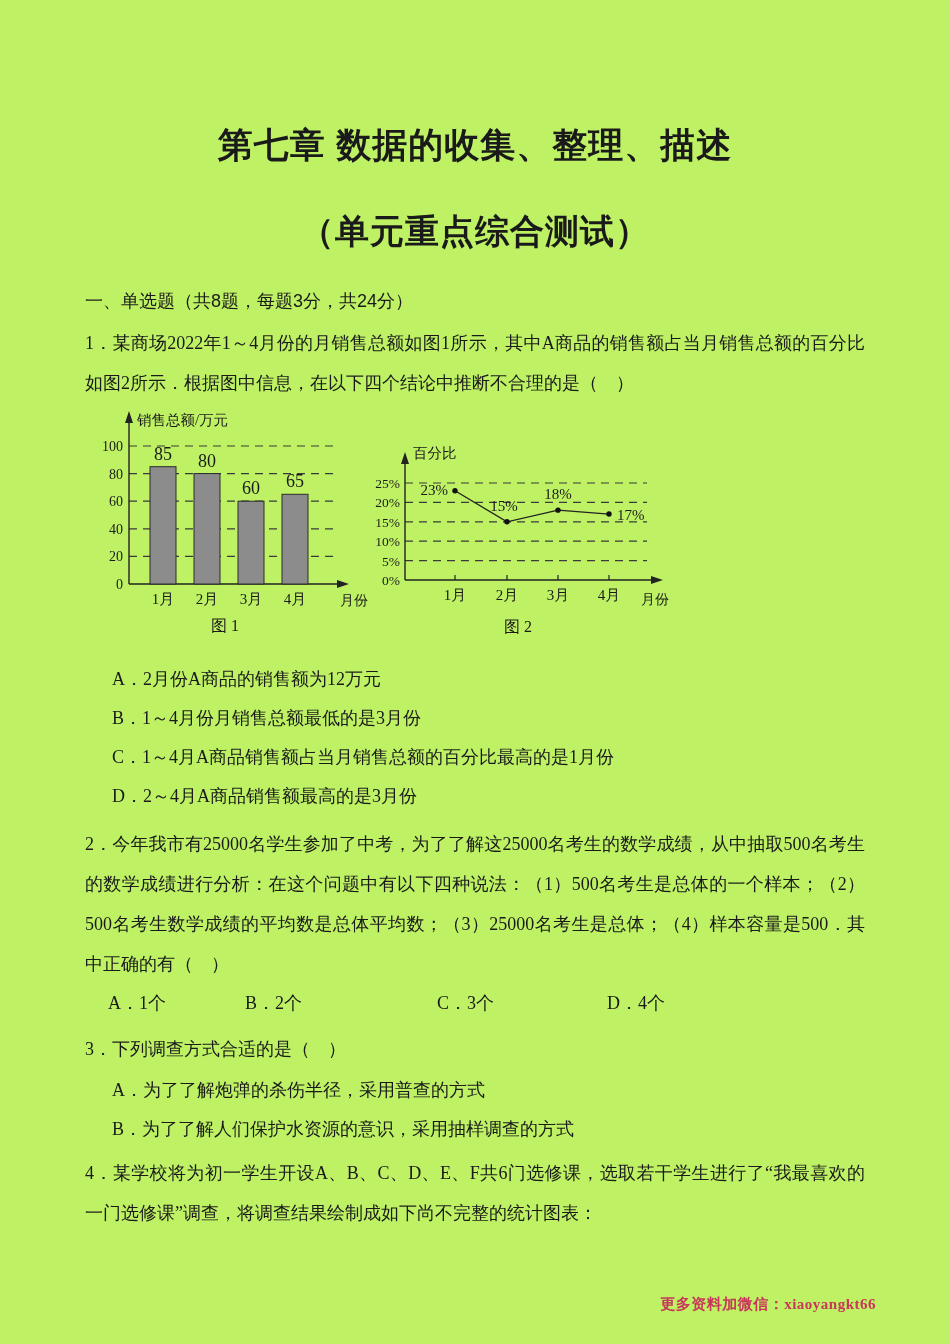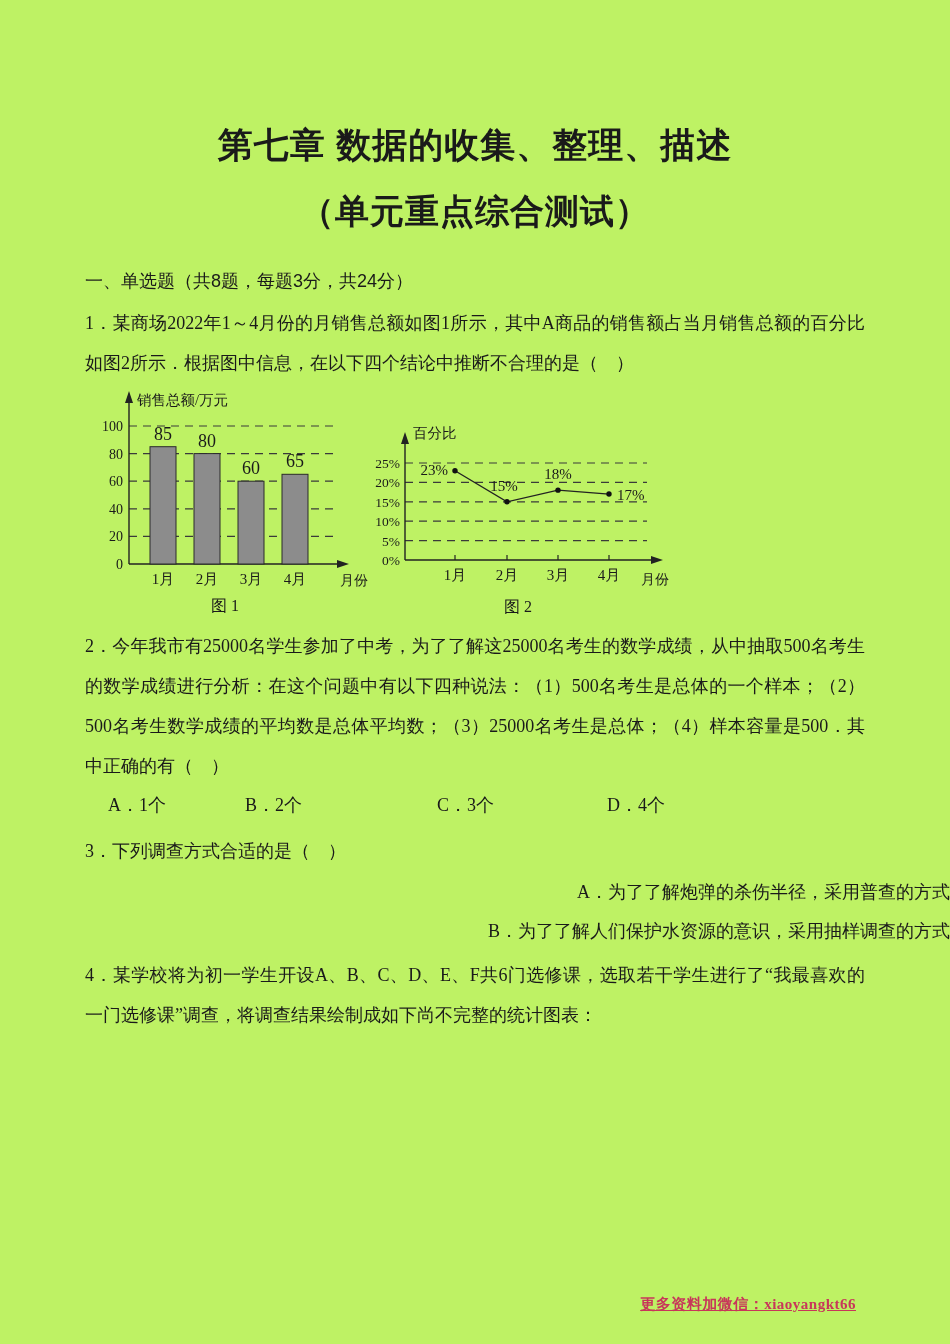--- a/index.html
+++ b/index.html
@@ -14,21 +14,21 @@
     overflow:hidden;
   }
   .doc-title {
     text-align:center;
     font-family:"Liberation Sans", sans-serif;
     font-weight:700;
     font-size:35px;
     letter-spacing:1px;
   }
   .doc-subtitle {
-    margin-top:20px;
+    margin-top:40px;
     text-align:center;
     font-family:"Liberation Sans", sans-serif;
     font-weight:700;
     font-size:34px;
     letter-spacing:1px;
   }
   .section-heading {
     margin:34px 85px 0 85px;
     font-family:"Liberation Sans", sans-serif;
     font-weight:400;
@@ -41,42 +41,41 @@
     text-align:justify;
   }
   .charts-row {
     display:flex;
     align-items:flex-end;
     margin:6px 0 0 97px;
     gap:6px;
   }
   .chart svg { display:block; }
   .options { margin:22px 0 0 112px; }
-  .options.tight { margin-top:2px;text-align:right; }
+  .options.tight { margin-top:2px; }
   .option {
     font-size:18px;
     line-height:39px;
   }
   .options-row {
     display:flex;
     margin:0 0 0 108px;
     font-size:18px;
     line-height:39px;
   }
   .options-row .opt-a { width:137px; }
   .options-row .opt-b { width:160px; }
   .options-row .opt-c { width:170px;margin-left:32px; }
   .watermark {
     position:absolute;
-    right:94px;
+    right:74px;
     bottom:30px;
     font-size:15px;
     letter-spacing:0.5px;
     font-weight:700;
-    text-decoration:underline;
   }
 </style>
 </head>
 <body>
 
 <div class="page">
 
   <div class="doc-title">第七章 数据的收集、整理、描述</div>
   <div class="doc-subtitle">（单元重点综合测试）</div>
 
@@ -153,20 +152,26 @@
           <text x="129" y="64.80000000000001" font-size="15" text-anchor="middle" font-family="&quot;Liberation Serif&quot;, serif" fill="#1a1a1a">15%</text>
           <circle cx="183" cy="64.16" r="2.7" fill="#111"></circle>
           <text x="183" y="53.16" font-size="15" text-anchor="middle" font-family="&quot;Liberation Serif&quot;, serif" fill="#1a1a1a">18%</text>
           <circle cx="234" cy="68.04" r="2.7" fill="#111"></circle>
           <text x="242" y="74.04" font-size="15" text-anchor="start" font-family="&quot;Liberation Serif&quot;, serif" fill="#1a1a1a">17%</text>
           <text x="143" y="186" font-size="16" text-anchor="middle" font-family="&quot;Liberation Serif&quot;, serif" fill="#1a1a1a">图  2</text>
         </svg>
       </div>
   </div>
 
+  <div class="options">
+    <div class="option">A．2月份A商品的销售额为12万元</div>
+    <div class="option">B．1～4月份月销售总额最低的是3月份</div>
+    <div class="option">C．1～4月A商品销售额占当月销售总额的百分比最高的是1月份</div>
+    <div class="option">D．2～4月A商品销售额最高的是3月份</div>
+  </div>
 
   <p class="stem" style="margin-top:8px;">2．今年我市有25000名学生参加了中考，为了了解这25000名考生的数学成绩，从中抽取500名考生的数学成绩进行分析：在这个问题中有以下四种说法：（1）500名考生是总体的一个样本；（2）500名考生数学成绩的平均数是总体平均数；（3）25000名考生是总体；（4）样本容量是500．其中正确的有（　）</p>
 
   <div class="options-row">
     <span class="opt-a">A．1个</span>
     <span class="opt-b">B．2个</span>
     <span class="opt-c">C．3个</span>
     <span class="opt-d">D．4个</span>
   </div>
 

